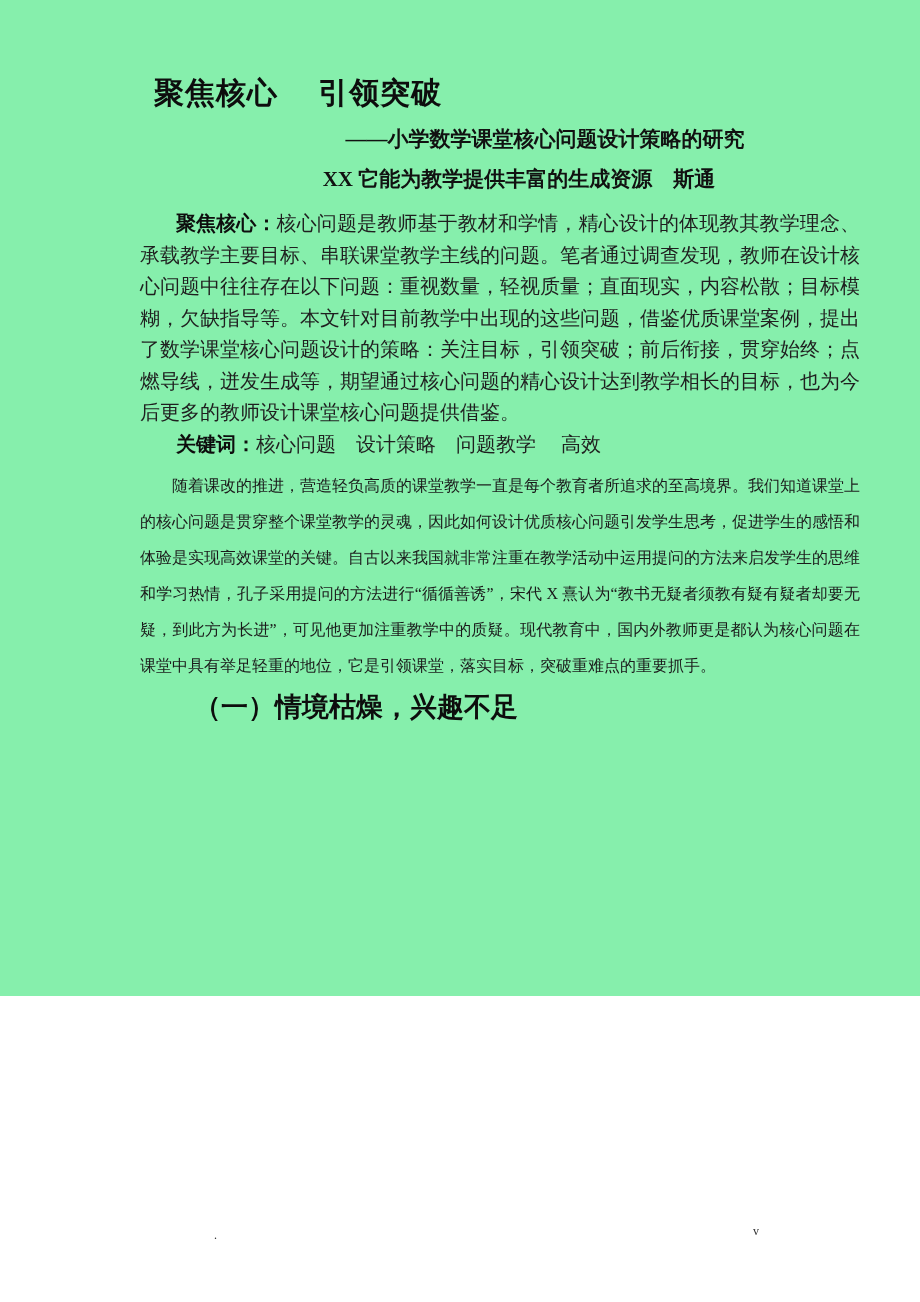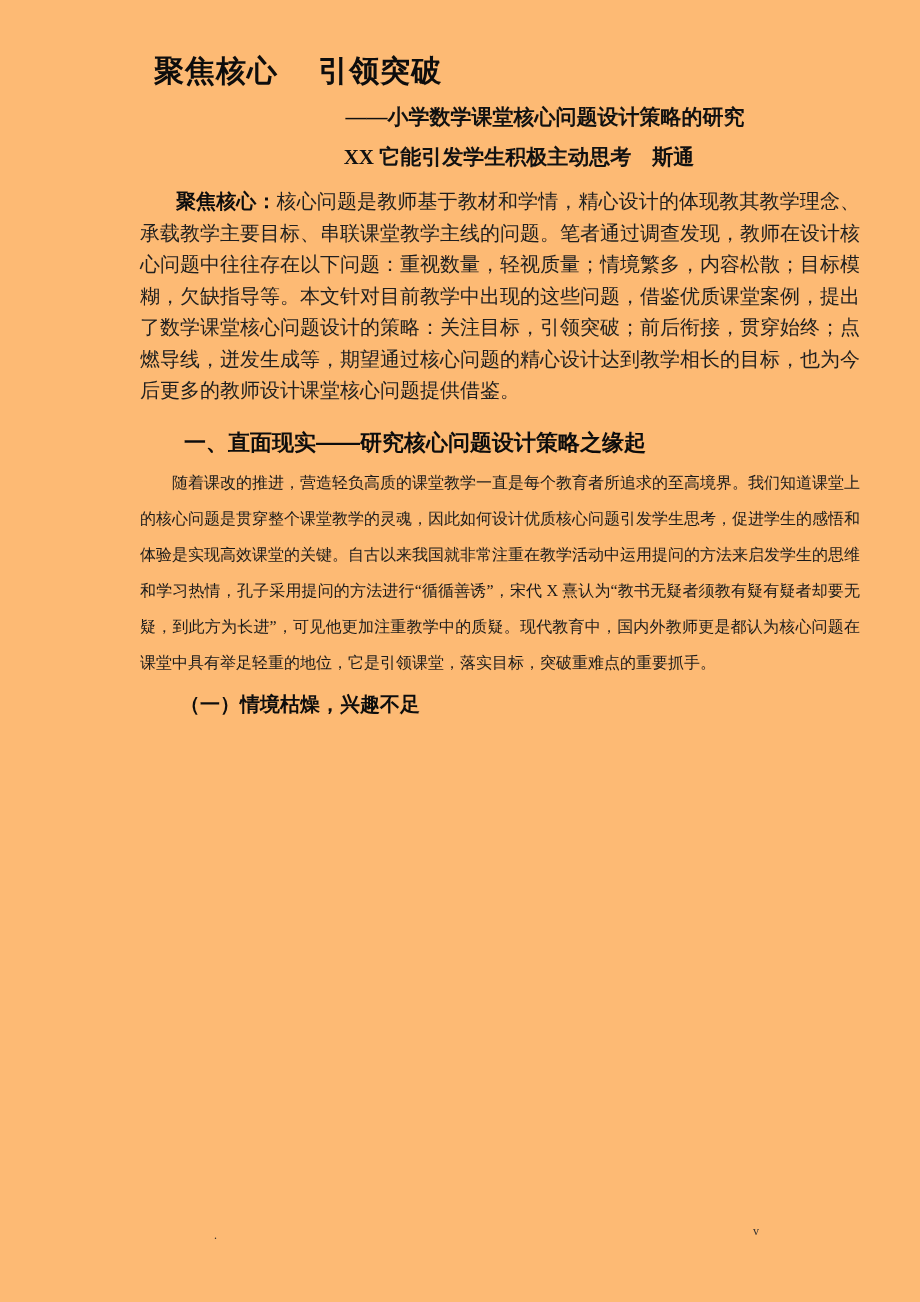--- a/index.html
+++ b/index.html
@@ -12,24 +12,24 @@
     height: 1302px;
     position: relative;
     overflow: hidden;
     color: #1c1c1c;
     font-family: "Liberation Serif", "DejaVu Serif", serif;
   }
   .page {
     position: absolute;
     top: 0; left: 0;
     width: 920px;
-    height: 1302px;
+    height: 996px;
     box-sizing: border-box;
-    padding: 54px 60px 0 140px;
-    background: #fdba74;
+    padding: 76px 60px 0 140px;
+    background: #86efac;
   }
   
   .doc-title {
     margin: 0 0 0 14px;
     font-family: "Liberation Sans", "DejaVu Sans", sans-serif;
     font-weight: 900;
     font-size: 30px;
     line-height: 34px;
     letter-spacing: 1px;
     color: #0d0d0d;
@@ -93,21 +93,21 @@
     color: #1a1a1a;
   }
   .body-para:first-of-type {
     margin-top: 8px;
   }
   .subsection-heading {
     margin: 10px 0 0 0;
     padding-left: 2em;
     font-family: "Liberation Sans", "DejaVu Sans", sans-serif;
     font-weight: 900;
-    font-size: 20px;
+    font-size: 27px;
     line-height: 27px;
     color: #0d0d0d;
   }
   
   .mark-dot {
     position: absolute;
     left: 214px;
     top: 1228px;
     font-size: 12px;
     color: #333333;
@@ -122,28 +122,30 @@
 </style>
 </head>
 <body>
 
 <div class="page">
 
   <h1 class="doc-title">聚焦核心　 引领突破</h1>
 
   <div class="doc-subtitle">——小学数学课堂核心问题设计策略的研究</div>
 
-  <div class="doc-author">XX 它能引发学生积极主动思考　斯通</div>
+  <div class="doc-author">XX 它能为教学提供丰富的生成资源　斯通</div>
 
   <div class="abstract">
-    <span class="inline-label">聚焦核心：</span><span>核心问题是教师基于教材和学情，精心设计的体现教其教学理念、承载教学主要目标、串联课堂教学主线的问题。笔者通过调查发现，教师在设计核心问题中往往存在以下问题：重视数量，轻视质量；情境繁多，内容松散；目标模糊，欠缺指导等。本文针对目前教学中出现的这些问题，借鉴优质课堂案例，提出了数学课堂核心问题设计的策略：关注目标，引领突破；前后衔接，贯穿始终；点燃导线，迸发生成等，期望通过核心问题的精心设计达到教学相长的目标，也为今后更多的教师设计课堂核心问题提供借鉴。</span>
+    <span class="inline-label">聚焦核心：</span><span>核心问题是教师基于教材和学情，精心设计的体现教其教学理念、承载教学主要目标、串联课堂教学主线的问题。笔者通过调查发现，教师在设计核心问题中往往存在以下问题：重视数量，轻视质量；直面现实，内容松散；目标模糊，欠缺指导等。本文针对目前教学中出现的这些问题，借鉴优质课堂案例，提出了数学课堂核心问题设计的策略：关注目标，引领突破；前后衔接，贯穿始终；点燃导线，迸发生成等，期望通过核心问题的精心设计达到教学相长的目标，也为今后更多的教师设计课堂核心问题提供借鉴。</span>
   </div>
 
+  <div class="keywords">
+    <span class="inline-label">关键词：</span><span>核心问题　设计策略　问题教学　 高效</span>
+  </div>
 
-  <h2 class="section-heading">一、直面现实——研究核心问题设计策略之缘起</h2>
 
   <p class="body-para">随着课改的推进，营造轻负高质的课堂教学一直是每个教育者所追求的至高境界。我们知道课堂上的核心问题是贯穿整个课堂教学的灵魂，因此如何设计优质核心问题引发学生思考，促进学生的感悟和体验是实现高效课堂的关键。自古以来我国就非常注重在教学活动中运用提问的方法来启发学生的思维和学习热情，孔子采用提问的方法进行“循循善诱”，宋代 X 熹认为“教书无疑者须教有疑有疑者却要无疑，到此方为长进”，可见他更加注重教学中的质疑。现代教育中，国内外教师更是都认为核心问题在课堂中具有举足轻重的地位，它是引领课堂，落实目标，突破重难点的重要抓手。</p>
 
 
 
   <h3 class="subsection-heading">（一）情境枯燥，兴趣不足</h3>
 
   <span class="mark-dot">.</span>
   <span class="mark-v">v</span>
 

